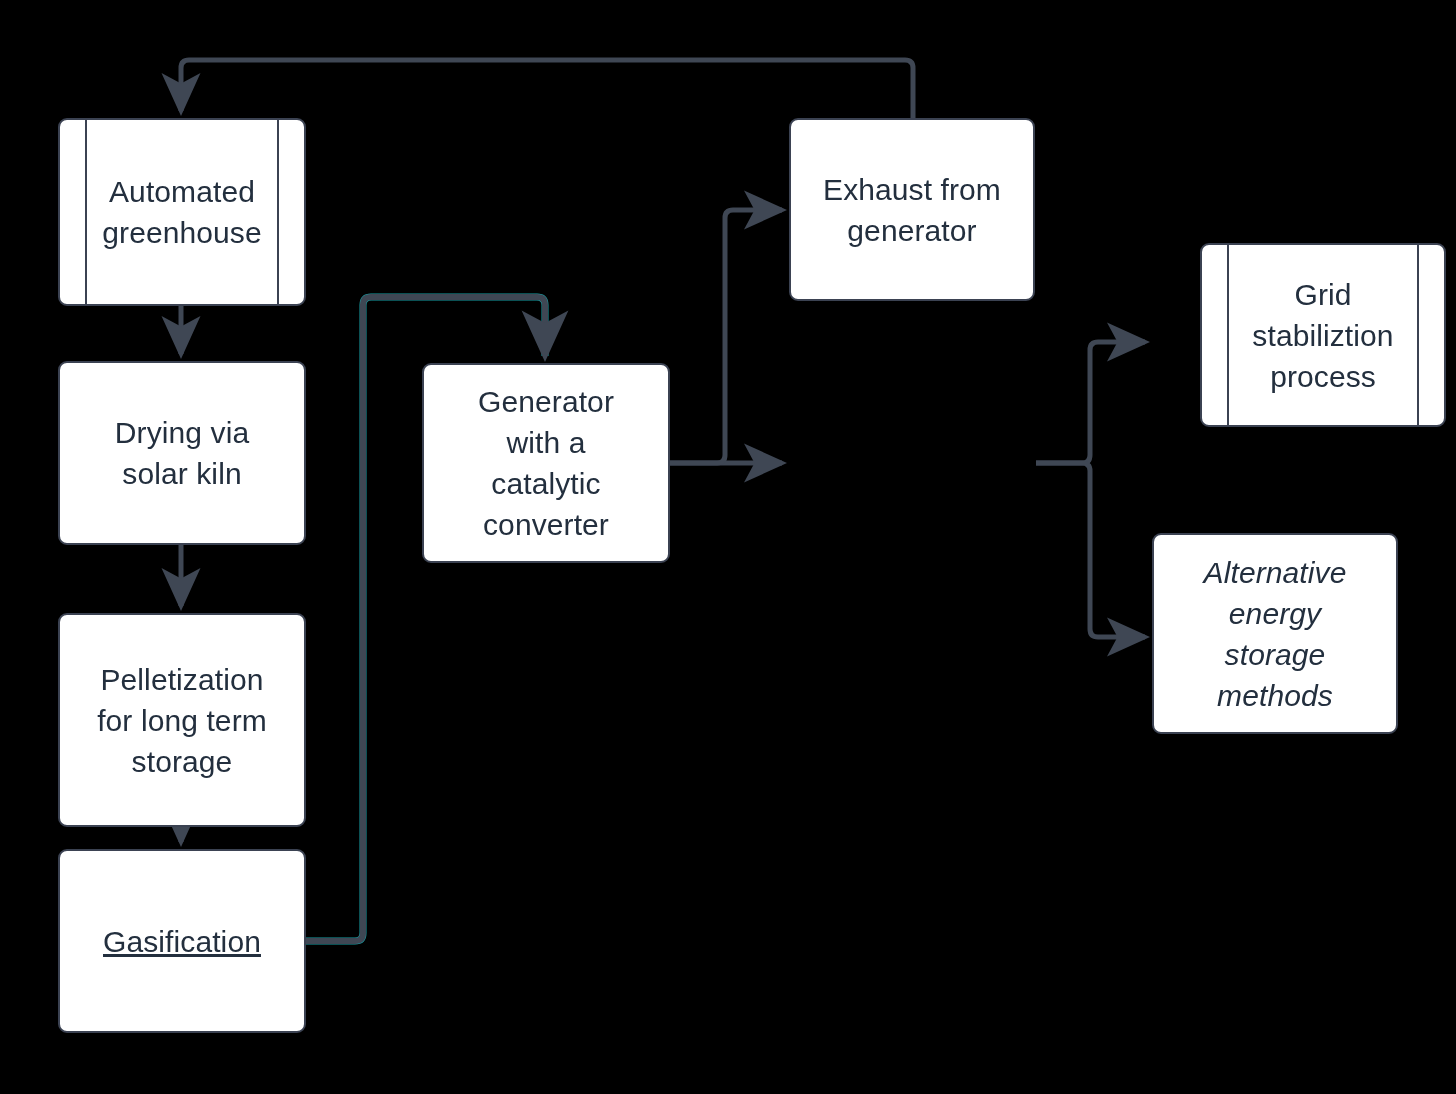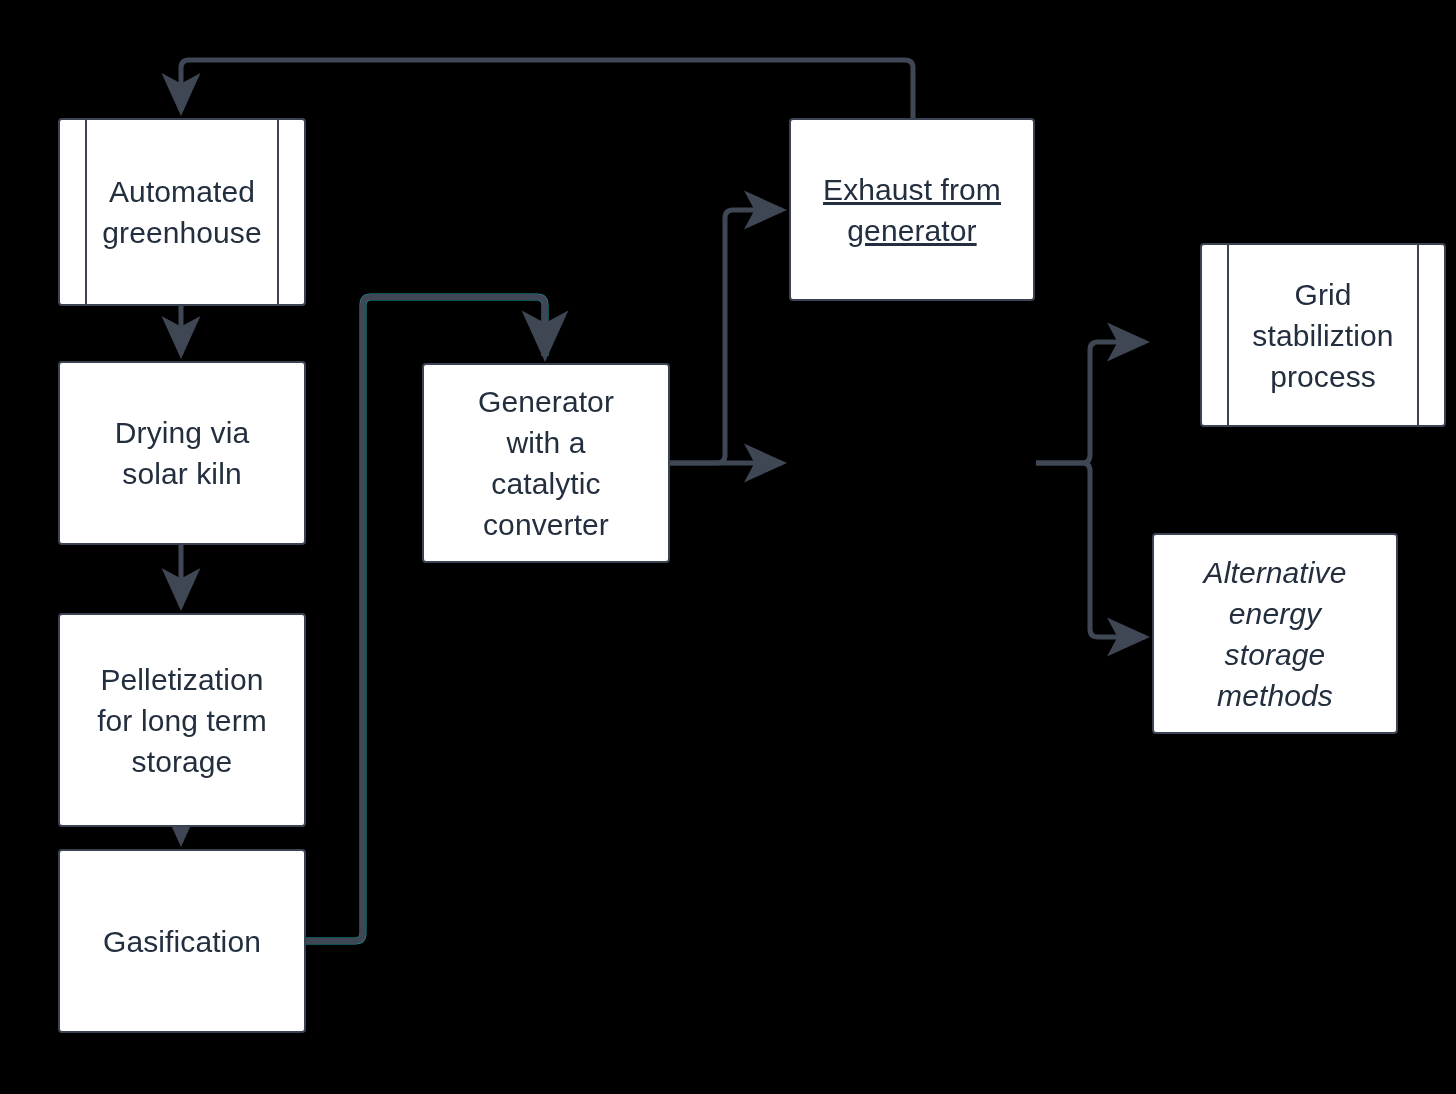--- a/index.html
+++ b/index.html
@@ -24,21 +24,21 @@
     top: 0;
     width: 1456px;
     height: 1094px;
     pointer-events: none;
   }
   .node {
     position: absolute;
     box-sizing: border-box;
     background: #ffffff;
     border: 2px solid #3b4252;
-    border-radius: 4px;
+    border-radius: 9px;
     display: flex;
     align-items: center;
     justify-content: center;
     text-align: center;
     color: #232f3e;
     font-size: 30px;
     line-height: 41px;
     font-family: "Liberation Sans", sans-serif;
     letter-spacing: 0.1px;
   }
@@ -94,32 +94,32 @@
     <span class="label">Drying via
 solar kiln</span>
   </div>
 
   <div class="node" style="left: 58px; top: 613px; width: 248px; height: 214px;">
     <span class="label">Pelletization
 for long term
 storage</span>
   </div>
 
-  <div class="node" style="left: 58px; top: 849px; width: 248px; height: 184px;">
+  <div class="node" style="left: 58px; top: 849px; width: 248px; height: 184px; text-decoration: underline;">
     <span class="label">Gasification</span>
   </div>
 
   <div class="node" style="left: 422px; top: 363px; width: 248px; height: 200px;">
     <span class="label">Generator
 with a
 catalytic
 converter</span>
   </div>
 
-  <div class="node" style="left: 789px; top: 118px; width: 246px; height: 183px; text-decoration: underline;">
+  <div class="node" style="left: 789px; top: 118px; width: 246px; height: 183px;">
     <span class="label">Exhaust from
 generator</span>
   </div>
 
 
   <div class="node subroutine" style="left: 1200px; top: 243px; width: 246px; height: 184px;">
     <span class="label">Grid
 stabiliztion
 process</span>
   </div>

